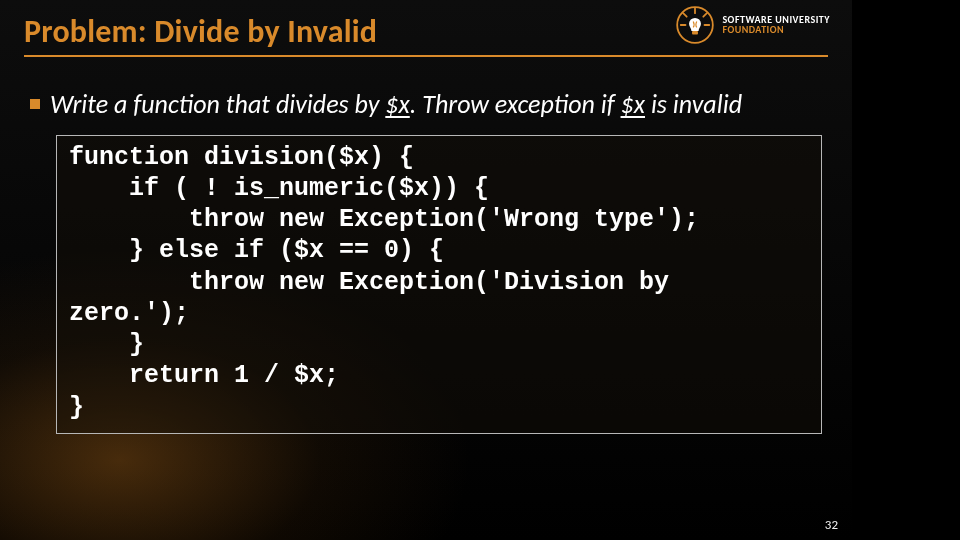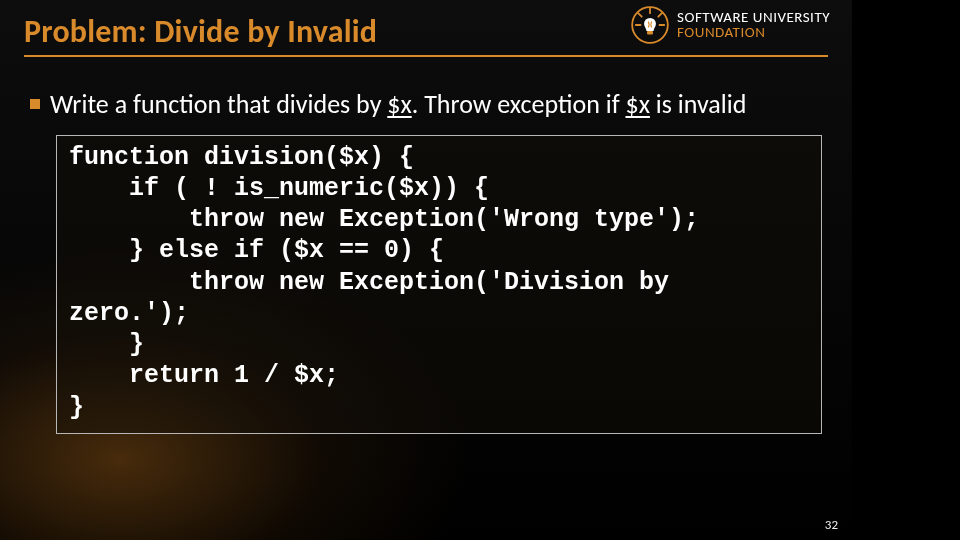--- a/index.html
+++ b/index.html
@@ -4,25 +4,25 @@
 <style>
   html,body{margin:0;padding:0;width:960px;height:540px;overflow:hidden;font-family:"Segoe UI","Calibri",sans-serif;background:#000;}
   .slide{position:relative;width:852px;height:540px;background:
     radial-gradient(ellipse 500px 300px at 120px 460px, rgba(200,120,30,0.35) 0%, rgba(120,70,15,0.12) 40%, rgba(0,0,0,0) 70%),
     linear-gradient(#0d0d0d,#000);color:#fff;}
   .hdr{position:absolute;left:24px;top:12px;right:24px;}
   .title{font-size:32px;font-weight:700;color:#d98a2b;letter-spacing:0.2px;}
   .rule{height:2px;background:#d98a2b;margin-top:4px;width:100%;}
   .logo{position:absolute;right:22px;top:6px;display:flex;align-items:center;gap:8px;}
   .bulb{width:38px;height:38px;}
-  .logo-text{line-height:1.02;font-size:15px;font-weight:400;letter-spacing:0.5px;}
+  .logo-text{line-height:1.02;font-size:10px;font-weight:700;letter-spacing:0.5px;}
   .logo-text .l1{color:#ffffff;}
   .logo-text .l2{color:#d98a2b;}
   .body{position:absolute;left:30px;right:30px;top:88px;}
-  .bullet{display:flex;gap:10px;font-size:26px;line-height:1.25;color:#ffffff;}
+  .bullet{display:flex;gap:10px;font-size:26px;line-height:1.25;color:#ffffff;font-style:italic;}
   .bullet .sq{flex:0 0 auto;width:10px;height:10px;background:#d98a2b;margin-top:11px;}
   .bullet .u{text-decoration:underline;text-decoration-thickness:1.5px;text-underline-offset:3px;}
   .codebox{margin-top:14px;margin-left:26px;border:1.5px solid #b7b7b7;background:rgba(20,15,8,0.45);padding:6px 12px 10px 12px;
     font-family:Consolas,"Courier New",monospace;font-size:25px;font-weight:700;color:#ffffff;line-height:1.25;white-space:pre;}
   .pageno{position:absolute;right:14px;bottom:8px;font-size:13px;color:#f0f0f0;}
 </style>
 </head>
 <body>
 
 <div class="slide">

